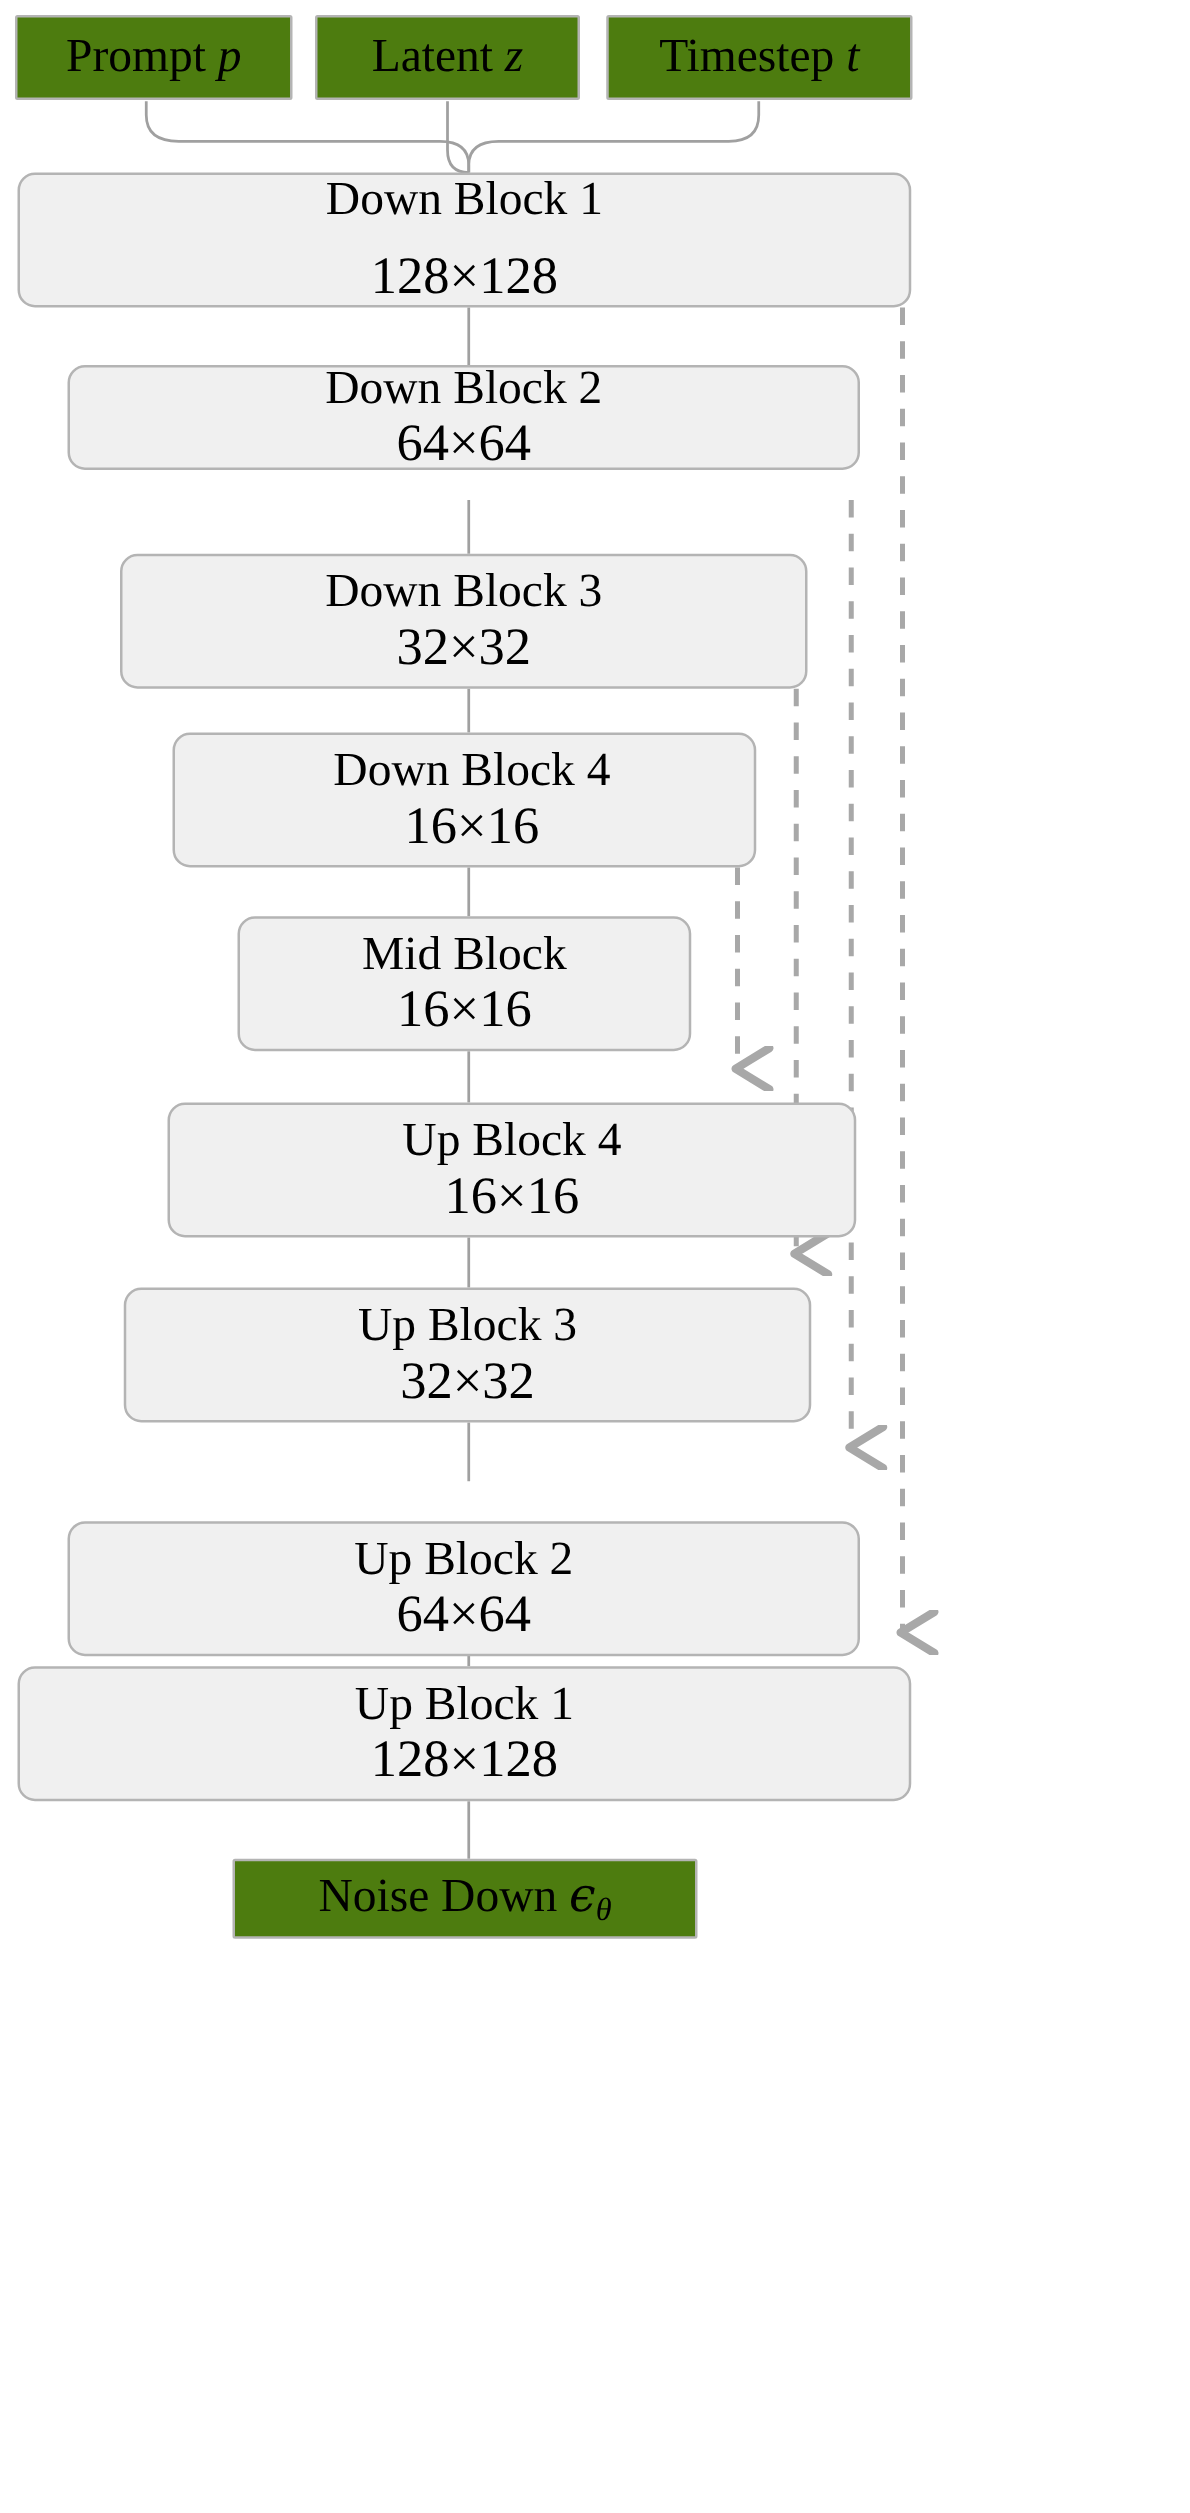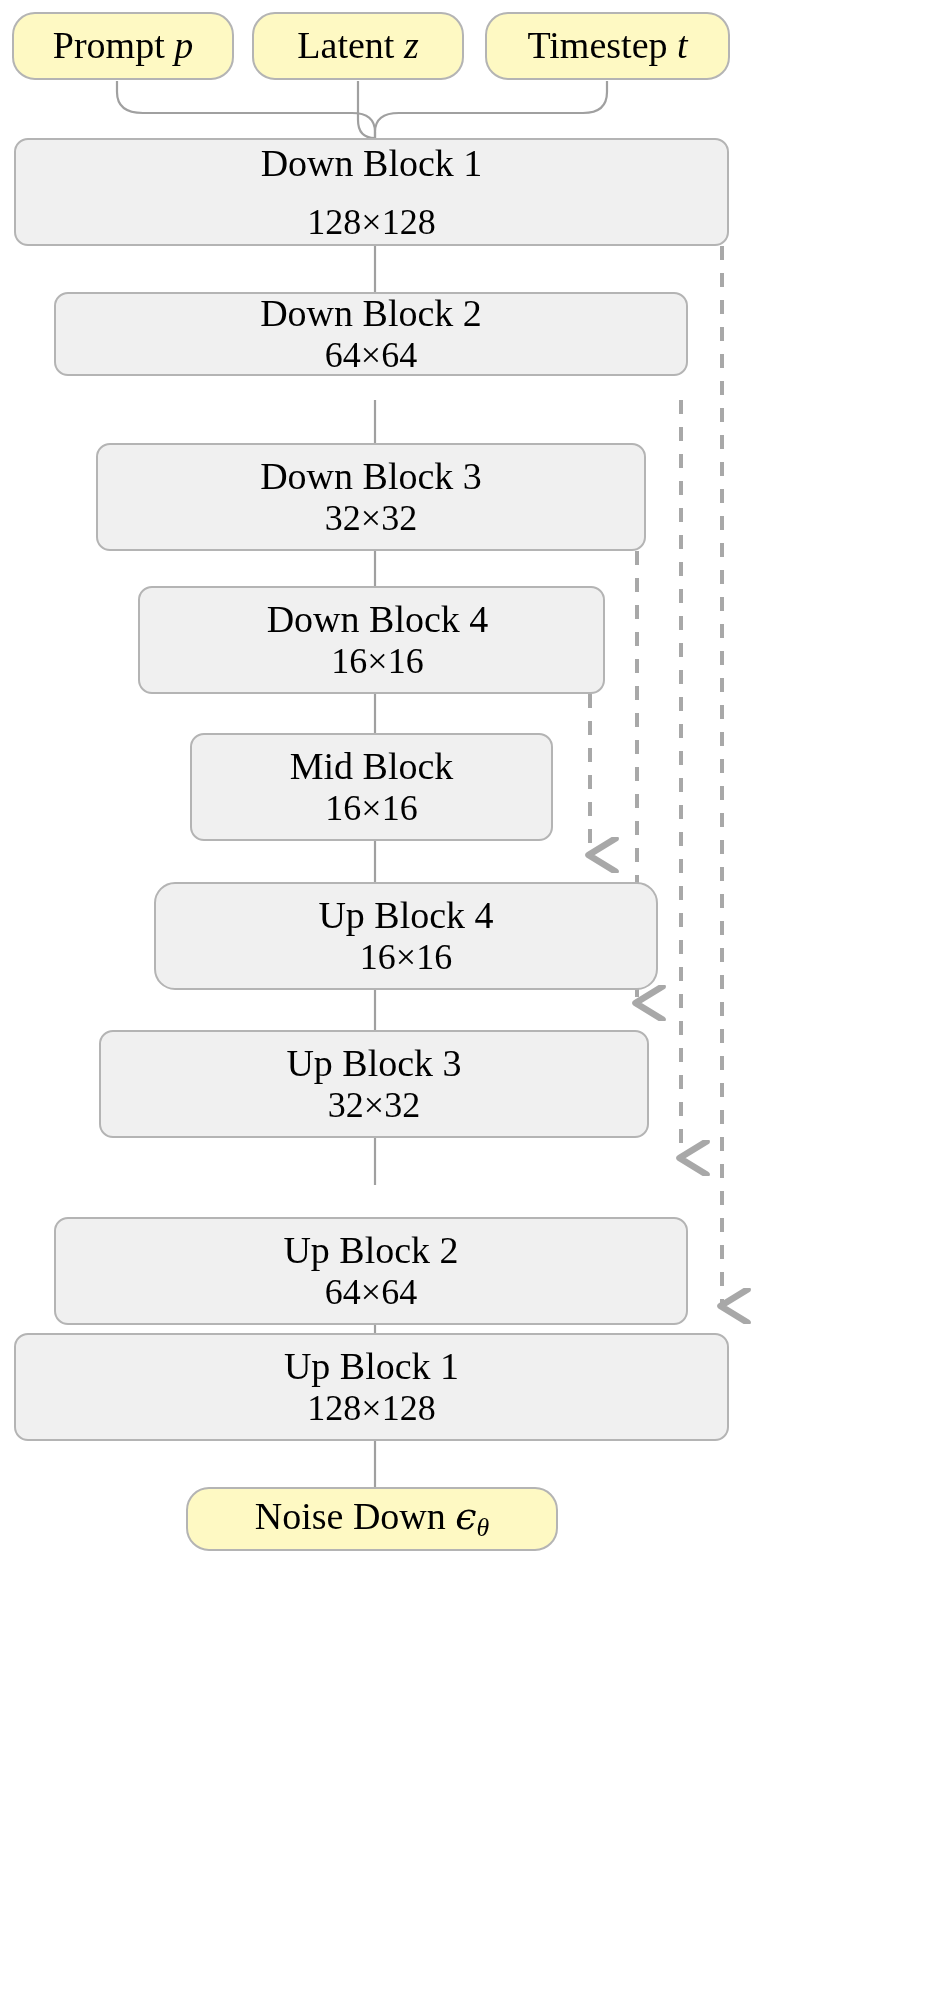--- a/index.html
+++ b/index.html
@@ -33,29 +33,29 @@
     align-items: center;
     justify-content: center;
     border: 2.5px solid #b4b4b4;
     border-radius: 14px;
     background: #f0f0f0;
     color: #000000;
     text-align: center;
     line-height: 1.08;
   }
   .node.io {
-    background: #fef9c3;
-    border-radius: 23px;
+    background: #4d7c0f;
+    border-radius: 2px;
   }
   .node .title {
     font-size: 38px;
     white-space: nowrap;
   }
   .node .sub {
-    font-size: 36px;
+    font-size: 42px;
     white-space: nowrap;
     margin-top: 2px;
   }
   .node.io .title {
     font-size: 38px;
   }
   .mi {
     font-style: italic;
     font-family: "Liberation Serif", "DejaVu Serif", serif;
   }
@@ -138,21 +138,21 @@
   <div class="node" style="left:138px; top:586px; width:467px; height:108px;padding-left:12px;">
     <div class="title">Down Block 4</div>
     <div class="sub">16×16</div>
   </div>
 
   <div class="node" style="left:190px; top:733px; width:363px; height:108px;">
     <div class="title">Mid Block</div>
     <div class="sub">16×16</div>
   </div>
 
-  <div class="node" style="left:154px; top:882px; width:504px; height:108px;border-radius:21px;">
+  <div class="node" style="left:134px; top:882px; width:551px; height:108px;">
     <div class="title">Up Block 4</div>
     <div class="sub">16×16</div>
   </div>
 
   <div class="node" style="left:99px; top:1030px; width:550px; height:108px;">
     <div class="title">Up Block 3</div>
     <div class="sub">32×32</div>
   </div>
 
   <div class="node" style="left:54px; top:1217px; width:634px; height:108px;">

